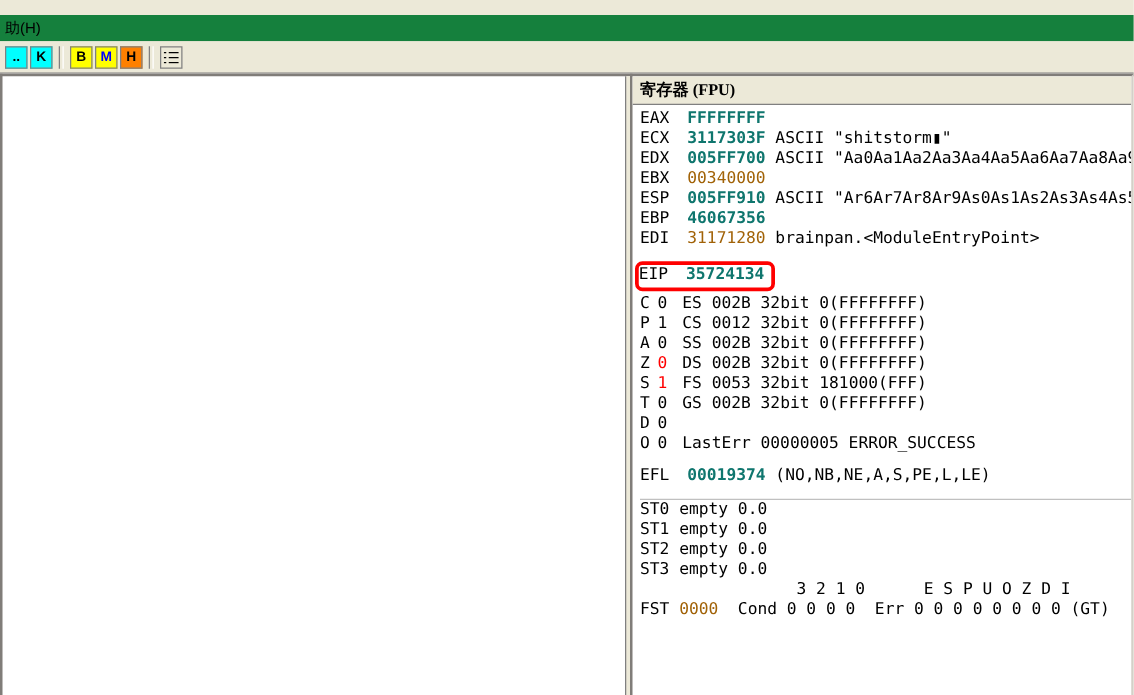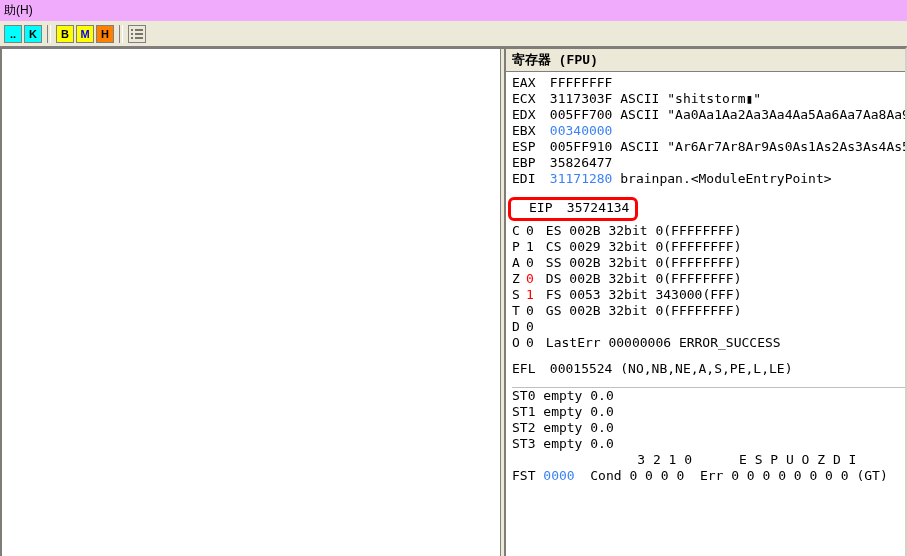--- a/index.html
+++ b/index.html
@@ -1,41 +1,41 @@
 <!DOCTYPE html>
 <html><head>
 <meta charset="utf-8">
 <style>
 * { margin: 0; padding: 0; box-sizing: border-box; }
 body { font-family: "Fixedsys", "Consolas", monospace; font-size: 12px; background: #ece9d8; overflow: hidden; }
-.menu-text { background: #f0abfc; padding: 2px 4px; font-family: "Microsoft Sans Serif", sans-serif; font-size: 12px; }
+.menu-text { background: #15803d; padding: 2px 4px; font-family: "Microsoft Sans Serif", sans-serif; font-size: 12px; margin-top: 12px; }
 .toolbar { background: #ece9d8; border-bottom: 1px solid #808080; padding: 3px 4px; display: flex; align-items: center; gap: 2px; height: 26px; }
 .tool-btn { width: 18px; height: 18px; border: 1px solid #808080; display: flex; align-items: center; justify-content: center; font-family: "Arial", sans-serif; font-size: 11px; font-weight: bold; cursor: pointer; }
 .tool-btn.cyan { background: #00ffff; color: #000; }
 .tool-btn.yellow { background: #ffff00; color: #000; }
 .tool-btn.blue { background: #ffff00; color: #0000ff; }
 .tool-btn.orange { background: #ff8000; color: #000; }
 .tool-btn.list { background: #ece9d8; }
 .sep { width: 4px; height: 18px; border-left: 1px solid #808080; border-right: 1px solid #fff; margin: 0 3px; }
 .main { display: flex; height: 530px; }
 .left-panel { width: 504px; background: #fff; border: 2px inset #d4d0c8; border-right: none; position: relative; }
 .left-panel::after { content: ""; position: absolute; right: 0; top: 0; bottom: 0; width: 3px; background: #ece9d8; border-left: 1px solid #808080; }
 .right-panel { flex: 1; background: #fff; border: 2px inset #d4d0c8; display: flex; flex-direction: column; overflow: hidden; }
-.panel-header { background: #ece9d8; border-bottom: 1px solid #808080; padding: 2px 6px; font-family: Liberation Mono, monospace; font-size: 13px; font-weight: bold; }
+.panel-header { background: #ece9d8; border-bottom: 1px solid #808080; padding: 2px 6px; font-family: Liberation Serif, serif; font-size: 13px; font-weight: bold; }
 .reg-content { padding: 3px 6px; font-family: "Fixedsys", "Consolas", monospace; font-size: 13px; line-height: 16px; white-space: nowrap; overflow: hidden; }
 .reg-line { height: 16px; }
 .reg-line.spacer { height: 10px; }
 .reg-name { display: inline-block; width: 30px; }
-.reg-val { color: #3b82f6; }
-.reg-val.red { color: #000000; }
+.reg-val { color: #a16207; }
+.reg-val.red { color: #0f766e; font-weight: bold; }
 .asc { color: #000; }
 .flag-name { display: inline-block; width: 14px; }
 .flag-val { display: inline-block; width: 12px; }
 .flag-val.red { color: #ff0000; }
-.highlight-box { border: 3px solid #ff0000; border-radius: 6px; padding: 0 6px 2px 18px; margin-left: -4px; display: inline-block; }
+.highlight-box { border: 3px solid #ff0000; border-radius: 6px; padding: 0 6px 2px 0; margin-left: -4px; display: inline-block; }
 .hr-line { border-top: 1px solid #c0c0c0; margin-right: -6px; }
 </style>
 </head>
 <body>
 
 <div class="menu-text">助(H)</div>
 
 <div class="toolbar">
   <div class="tool-btn cyan">..</div>
   <div class="tool-btn cyan">K</div>
@@ -61,35 +61,35 @@
     
   </div>
   <div class="right-panel">
     <div class="panel-header">寄存器 (FPU)</div>
     <div class="reg-content">
       <div class="reg-line"><span class="reg-name">EAX</span> <span class="reg-val red">FFFFFFFF</span></div>
       <div class="reg-line"><span class="reg-name">ECX</span> <span class="reg-val red">3117303F</span> <span class="asc">ASCII "shitstorm▮"</span></div>
       <div class="reg-line"><span class="reg-name">EDX</span> <span class="reg-val red">005FF700</span> <span class="asc">ASCII "Aa0Aa1Aa2Aa3Aa4Aa5Aa6Aa7Aa8Aa9</span></div>
       <div class="reg-line"><span class="reg-name">EBX</span> <span class="reg-val">00340000</span></div>
       <div class="reg-line"><span class="reg-name">ESP</span> <span class="reg-val red">005FF910</span> <span class="asc">ASCII "Ar6Ar7Ar8Ar9As0As1As2As3As4As5</span></div>
-      <div class="reg-line"><span class="reg-name">EBP</span> <span class="reg-val red">35826477</span></div>
+      <div class="reg-line"><span class="reg-name">EBP</span> <span class="reg-val red">46067356</span></div>
       <div class="reg-line"><span class="reg-name">EDI</span> <span class="reg-val">31171280</span> <span class="asc">brainpan.&lt;ModuleEntryPoint&gt;</span></div>
       <div class="reg-line spacer"></div>
       <div class="reg-line"><span class="highlight-box"><span class="reg-name">EIP</span> <span class="reg-val red">35724134</span></span></div>
       <div class="reg-line spacer"></div>
       <div class="reg-line"><span class="flag-name">C</span><span class="flag-val">0</span>&nbsp;<span>ES</span> <span>002B</span> <span>32bit</span> <span>0(FFFFFFFF)</span></div>
-      <div class="reg-line"><span class="flag-name">P</span><span class="flag-val">1</span>&nbsp;<span>CS</span> <span>0029</span> <span>32bit</span> <span>0(FFFFFFFF)</span></div>
+      <div class="reg-line"><span class="flag-name">P</span><span class="flag-val">1</span>&nbsp;<span>CS</span> <span>0012</span> <span>32bit</span> <span>0(FFFFFFFF)</span></div>
       <div class="reg-line"><span class="flag-name">A</span><span class="flag-val">0</span>&nbsp;<span>SS</span> <span>002B</span> <span>32bit</span> <span>0(FFFFFFFF)</span></div>
       <div class="reg-line"><span class="flag-name">Z</span><span class="flag-val red">0</span>&nbsp;<span>DS</span> <span>002B</span> <span>32bit</span> <span>0(FFFFFFFF)</span></div>
-      <div class="reg-line"><span class="flag-name">S</span><span class="flag-val red">1</span>&nbsp;<span>FS</span> <span>0053</span> <span>32bit</span> <span>343000(FFF)</span></div>
+      <div class="reg-line"><span class="flag-name">S</span><span class="flag-val red">1</span>&nbsp;<span>FS</span> <span>0053</span> <span>32bit</span> <span>181000(FFF)</span></div>
       <div class="reg-line"><span class="flag-name">T</span><span class="flag-val">0</span>&nbsp;<span>GS</span> <span>002B</span> <span>32bit</span> <span>0(FFFFFFFF)</span></div>
       <div class="reg-line"><span class="flag-name">D</span><span class="flag-val">0</span></div>
-      <div class="reg-line"><span class="flag-name">O</span><span class="flag-val">0</span>&nbsp;<span>LastErr 00000006 ERROR_SUCCESS</span></div>
+      <div class="reg-line"><span class="flag-name">O</span><span class="flag-val">0</span>&nbsp;<span>LastErr 00000005 ERROR_SUCCESS</span></div>
       <div class="reg-line spacer"></div>
-      <div class="reg-line"><span class="reg-name">EFL</span> <span class="reg-val red">00015524</span> <span>(NO,NB,NE,A,S,PE,L,LE)</span></div>
+      <div class="reg-line"><span class="reg-name">EFL</span> <span class="reg-val red">00019374</span> <span>(NO,NB,NE,A,S,PE,L,LE)</span></div>
       <div class="reg-line spacer"></div>
       <div class="hr-line"></div>
       <div class="reg-line"><span>ST0</span> <span>empty</span> <span>0.0</span></div>
       <div class="reg-line"><span>ST1</span> <span>empty</span> <span>0.0</span></div>
       <div class="reg-line"><span>ST2</span> <span>empty</span> <span>0.0</span></div>
       <div class="reg-line"><span>ST3</span> <span>empty</span> <span>0.0</span></div>
       <div class="reg-line">&nbsp;&nbsp;&nbsp;&nbsp;&nbsp;&nbsp;&nbsp;&nbsp;&nbsp;&nbsp;&nbsp;&nbsp;&nbsp;&nbsp;&nbsp;&nbsp;<span>3 2 1 0</span>&nbsp;&nbsp;&nbsp;&nbsp;&nbsp;&nbsp;<span>E S P U O Z D I</span></div>
       <div class="reg-line"><span>FST</span> <span class="reg-val">0000</span>&nbsp;&nbsp;<span>Cond</span> <span>0 0 0 0</span>&nbsp;&nbsp;<span>Err</span> <span>0 0 0 0 0 0 0 0</span> <span>(GT)</span></div>
 
     </div>

